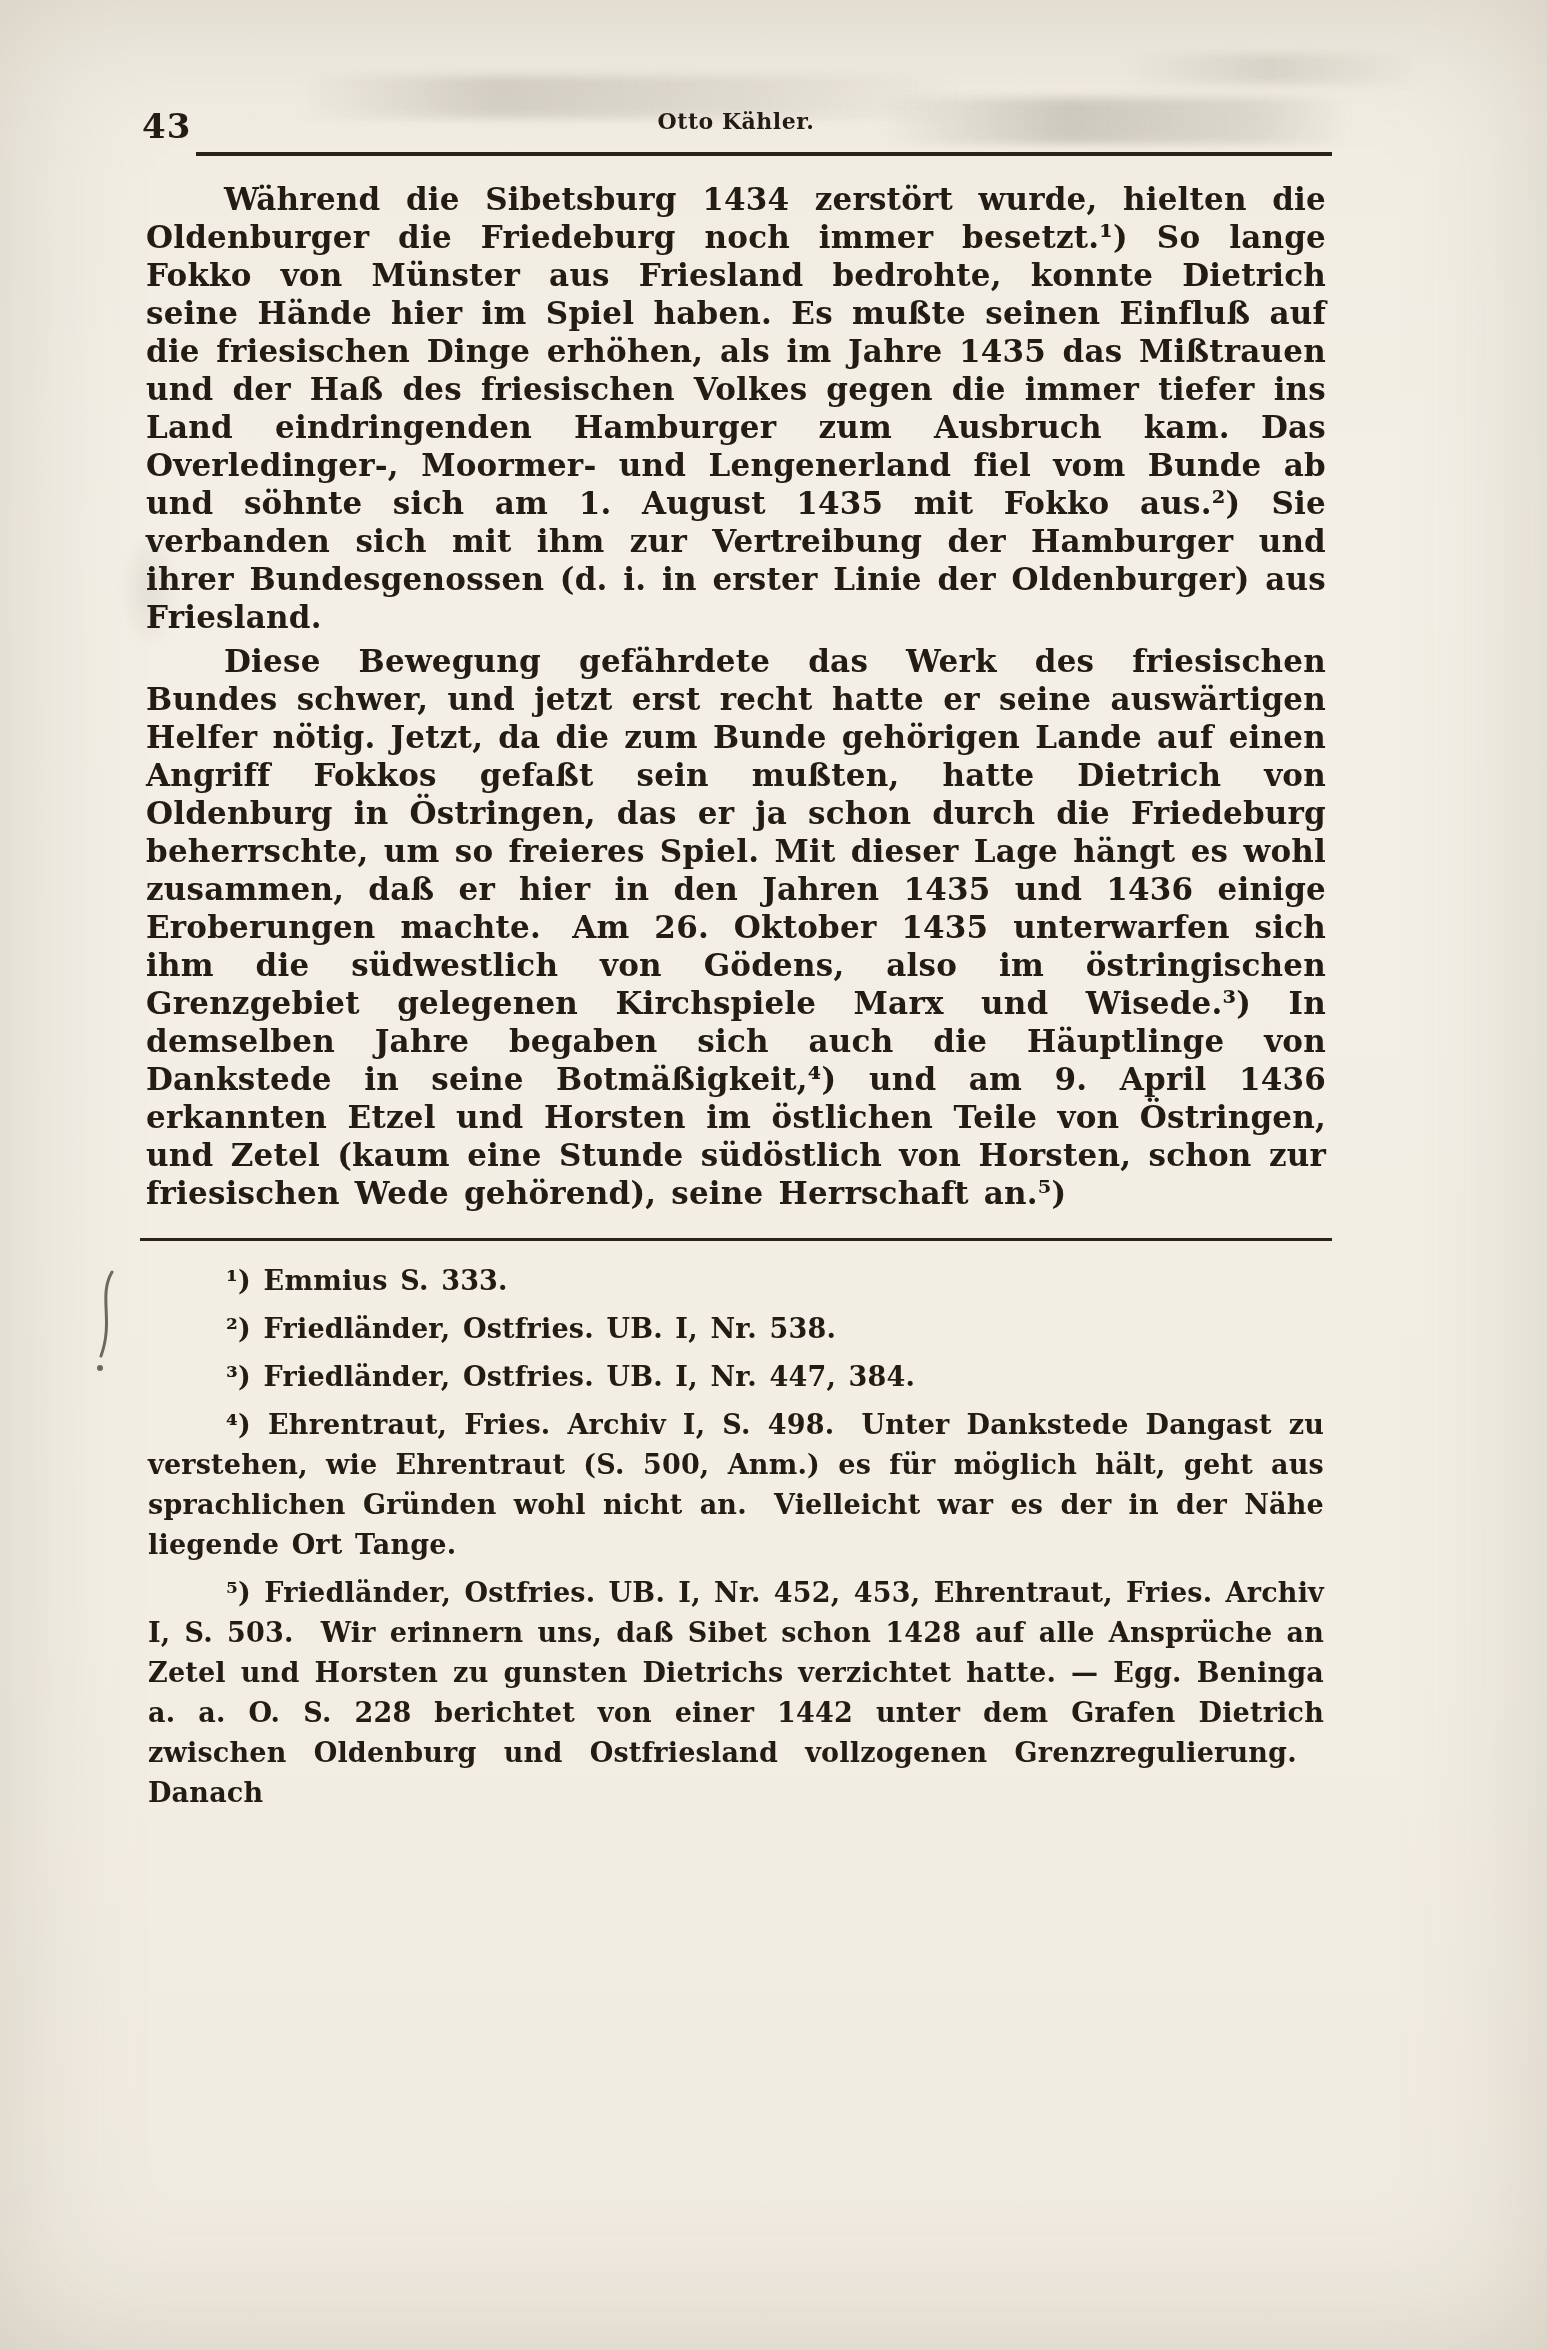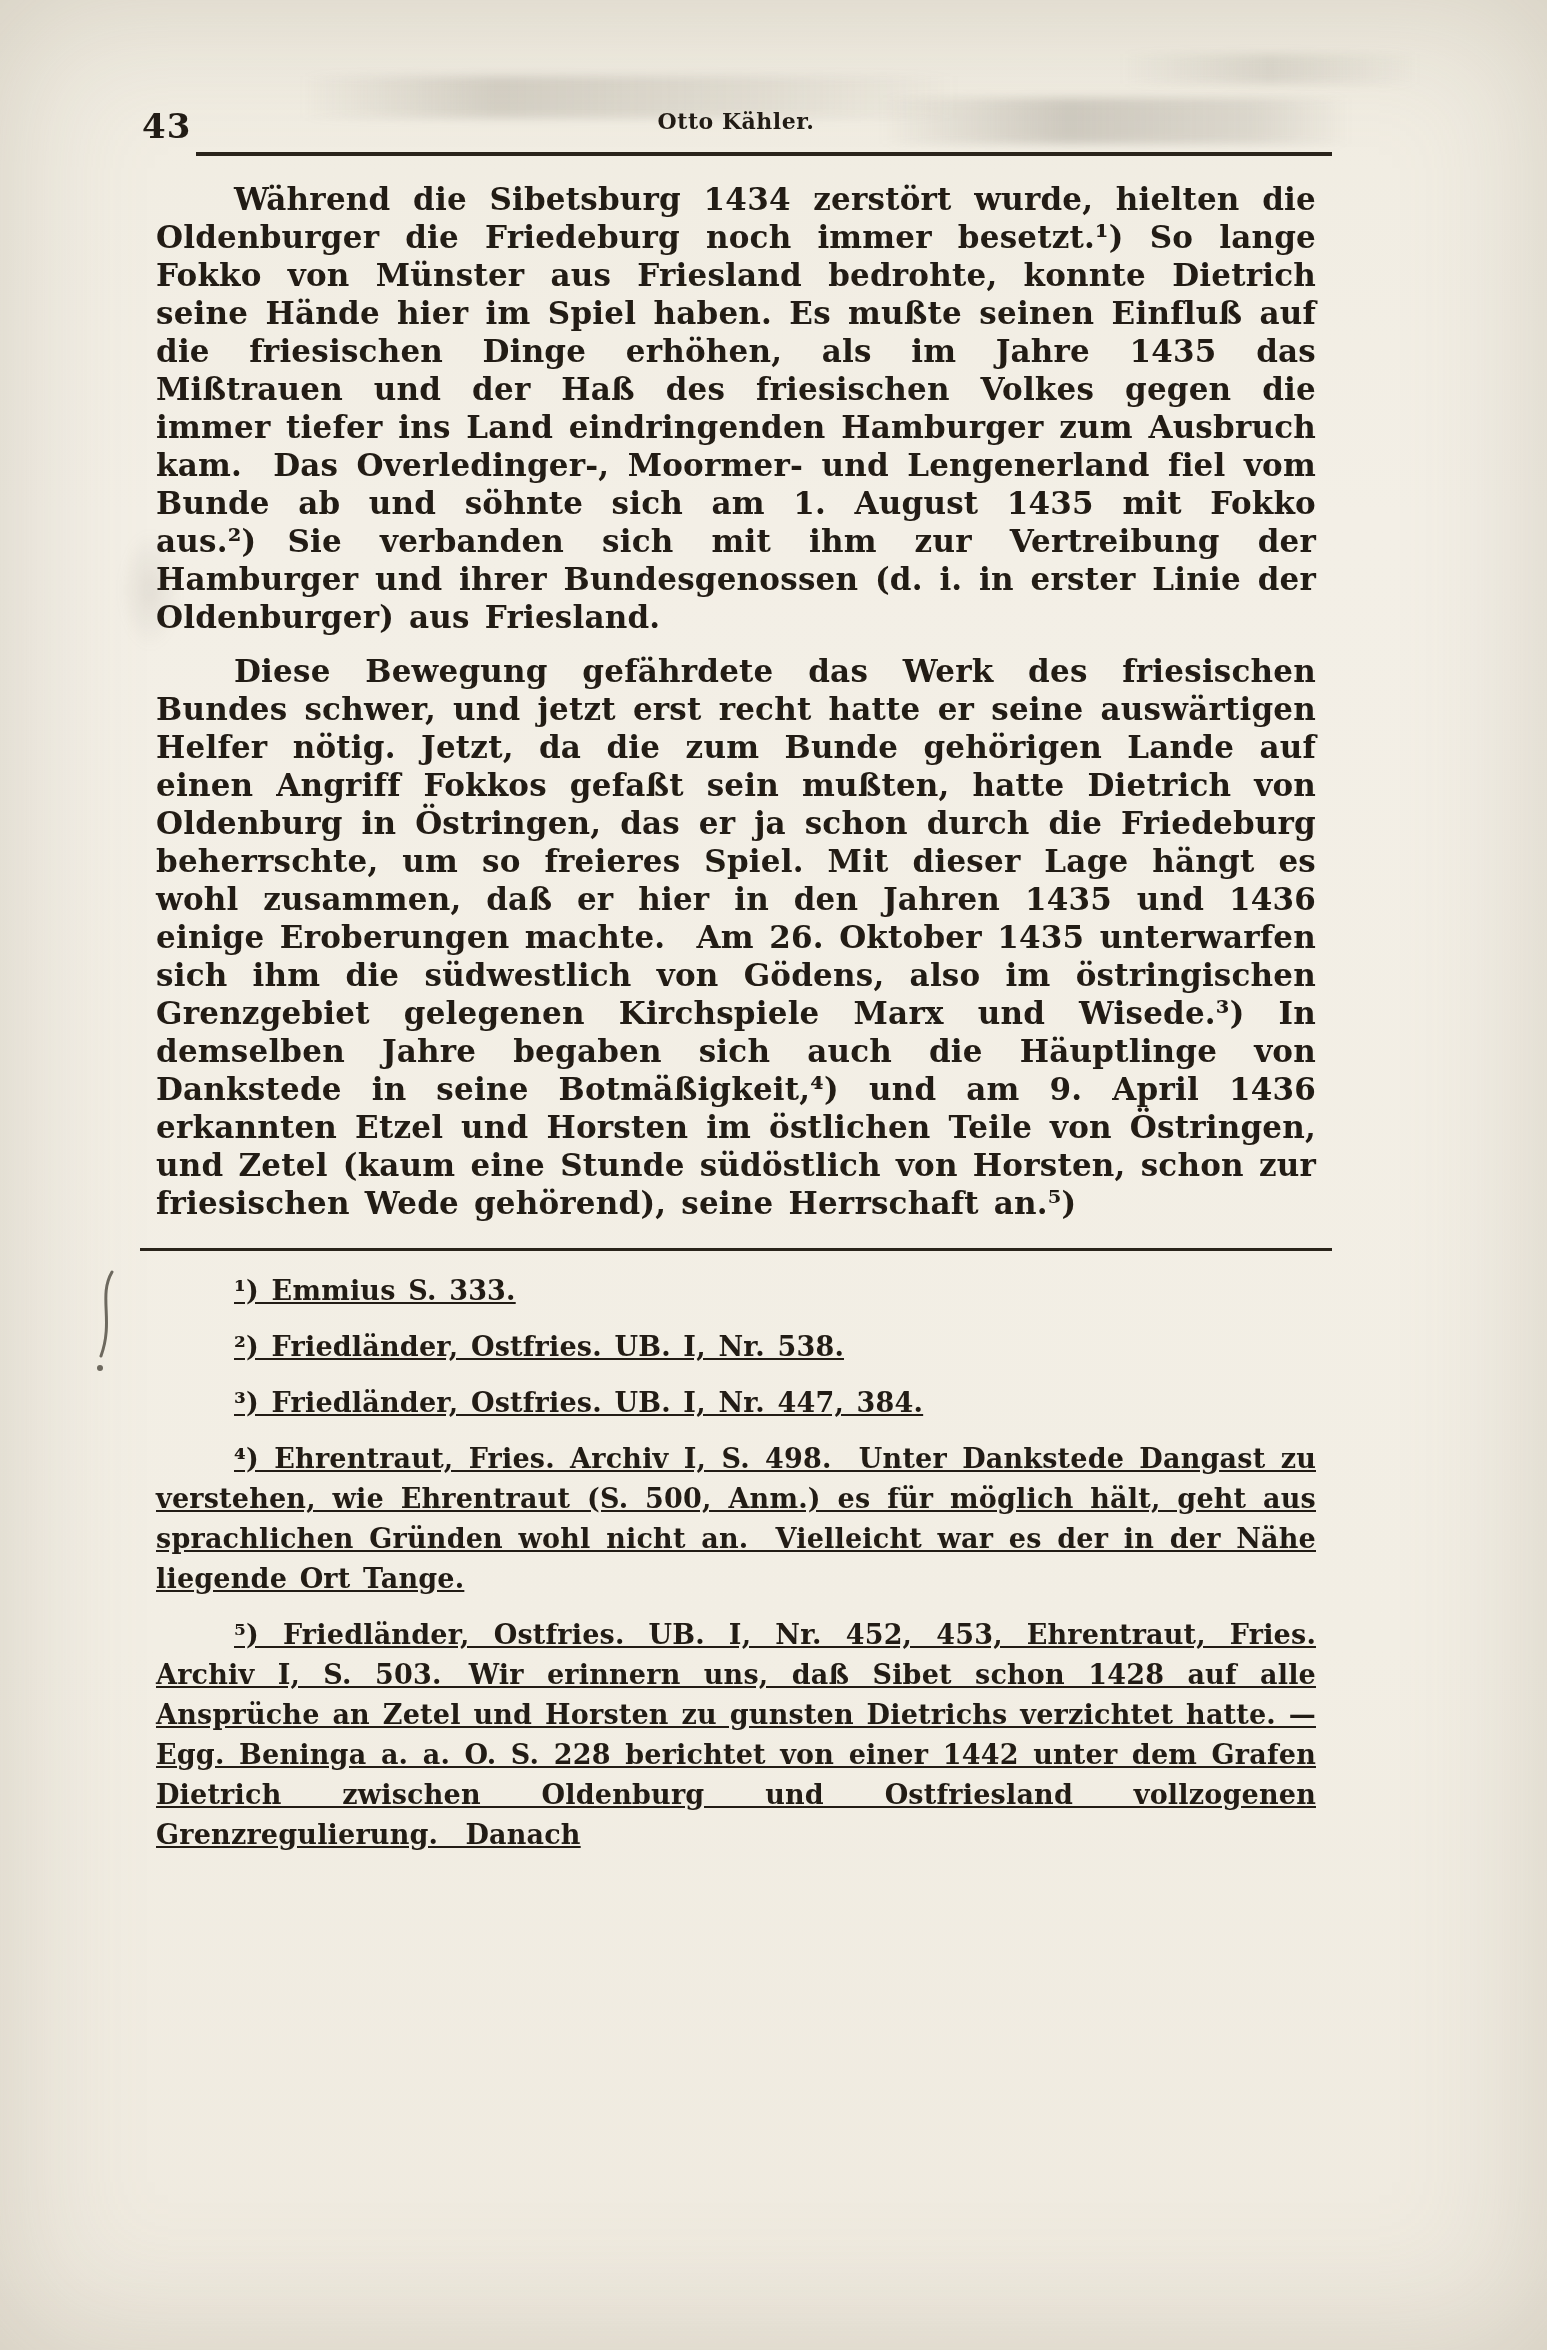--- a/index.html
+++ b/index.html
@@ -62,35 +62,35 @@
   }
   .body-text {
     margin-top: 24px;
     font-size: 31px;
     line-height: 38px;
     font-weight: bold;
     text-align: justify;
     word-spacing: 4px;
     letter-spacing: 0.2px;
   }
-  .para { margin: 16px; text-indent: 78px; }
+  .para { margin: 6px; text-indent: 78px; }
   .footnote-rule {
     margin-top: 26px;
     border-bottom: 3px solid #2a241b;
   }
   .footnotes {
     margin-top: 20px;
     font-size: 27px;
     line-height: 40px;
     font-weight: bold;
     text-align: justify;
     word-spacing: 3px;
     letter-spacing: 0.2px;
   }
-  .footnote { margin: 16px; text-indent: 78px; text-decoration: underline; }
+  .footnote { margin: 8px; text-indent: 78px; }
   .pencil-mark {
     position: absolute;
     left: 92px;
     top: 1268px;
     pointer-events: none;
     opacity: 0.85;
   }
 </style>
 </head>
 <body>

